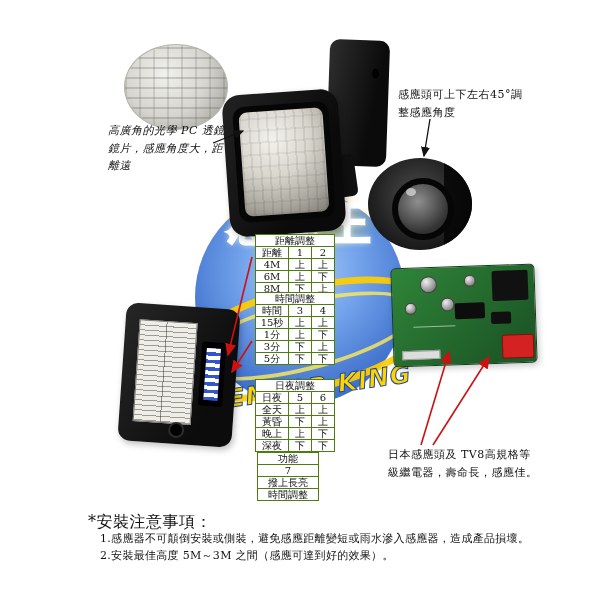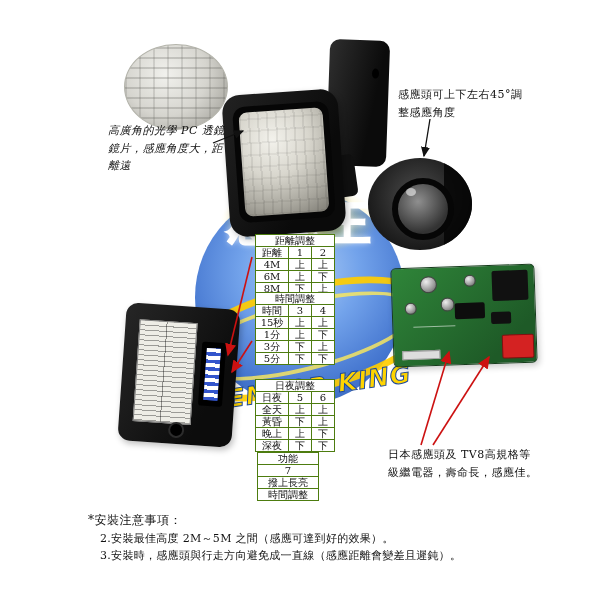--- a/index.html
+++ b/index.html
@@ -105,21 +105,21 @@
         font-weight:normal;}
   .ctl td.c0{min-width:28px;margin-left:48px;}
   .ctl td.c1,.ctl td.c2{min-width:18px;}
   .t-distance{left:255px;top:234px;}
   .t-time{left:255px;top:292px;}
   .t-daynight{left:255px;top:379px;}
   .t-function{left:257px;top:452px;}
   .t-function td{min-width:56px;}
 
   
-  .notes-heading{position:absolute;left:88px;top:512px;font-size:12px;z-index:4;letter-spacing:.5px;}
+  .notes-heading{position:absolute;left:88px;top:512px;font-size:16px;z-index:4;letter-spacing:.5px;}
   .notes-list{position:absolute;left:100px;top:530px;width:448px;font-size:11px;line-height:1.45;z-index:4;}
   .notes-list p{margin:1px 0;padding-left:13px;text-indent:-13px;letter-spacing:.3px;}
 
   
   .arrows{position:absolute;left:0;top:0;z-index:6;pointer-events:none;}
 </style>
 </head>
 <body>
 
 <div class="page">
@@ -290,22 +290,22 @@
           <td>撥上長亮</td>
         </tr>
     <tr>
           <td>時間調整</td>
         </tr>
   </tbody>
     </table>
 
   <div class="notes-heading">*安裝注意事項：</div>
   <div class="notes-list">
-    <p>2.安裝最佳高度 2M～5M 之間（感應可達到好的效果）。</p>
-    <p>3.安裝時，感應頭與行走方向避免成一直線（感應距離會變差且遲鈍）。</p>
+    <p>1.感應器不可顛倒安裝或側裝，避免感應距離變短或雨水滲入感應器，造成產品損壞。</p>
+    <p>2.安裝最佳高度 5M～3M 之間（感應可達到好的效果）。</p>
   </div>
 
   <svg class="arrows" width="600" height="600" viewBox="0 0 600 600">
     <defs>
       <marker id="mr" markerWidth="9" markerHeight="8" refX="7" refY="3.5" orient="auto">
         <path d="M0,0 L8,3.5 L0,7 z" fill="#cc1111"></path>
       </marker>
       <marker id="mb" markerWidth="9" markerHeight="8" refX="7" refY="3.5" orient="auto">
         <path d="M0,0 L8,3.5 L0,7 z" fill="#111111"></path>
       </marker>

